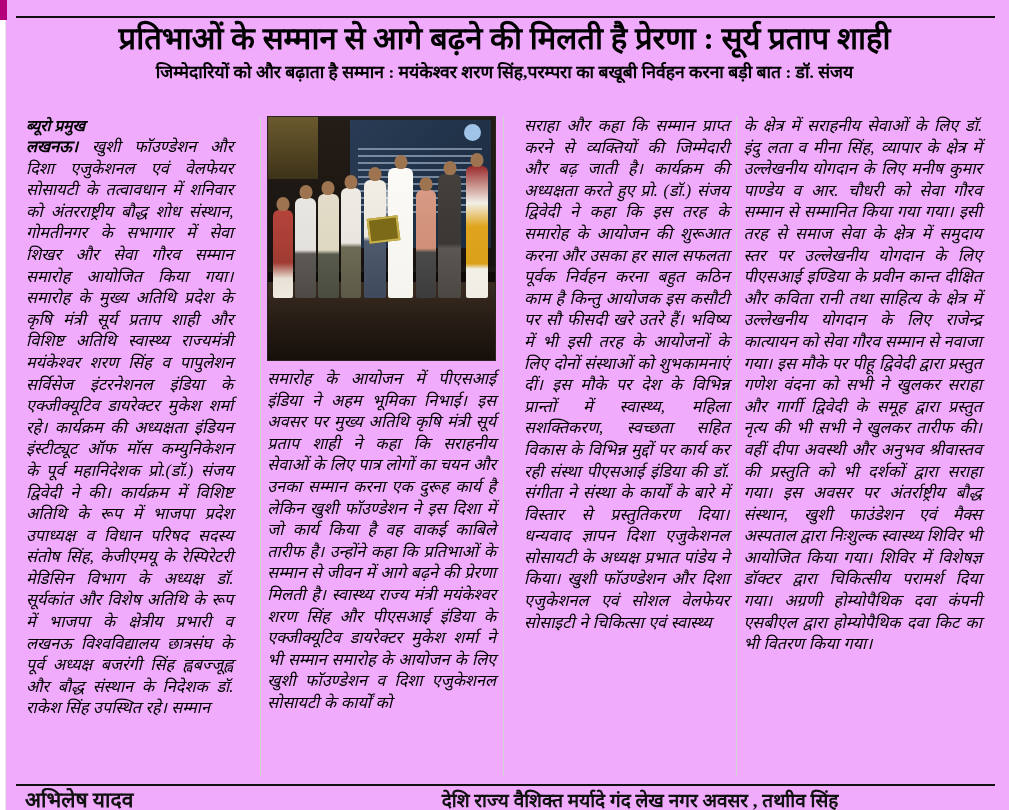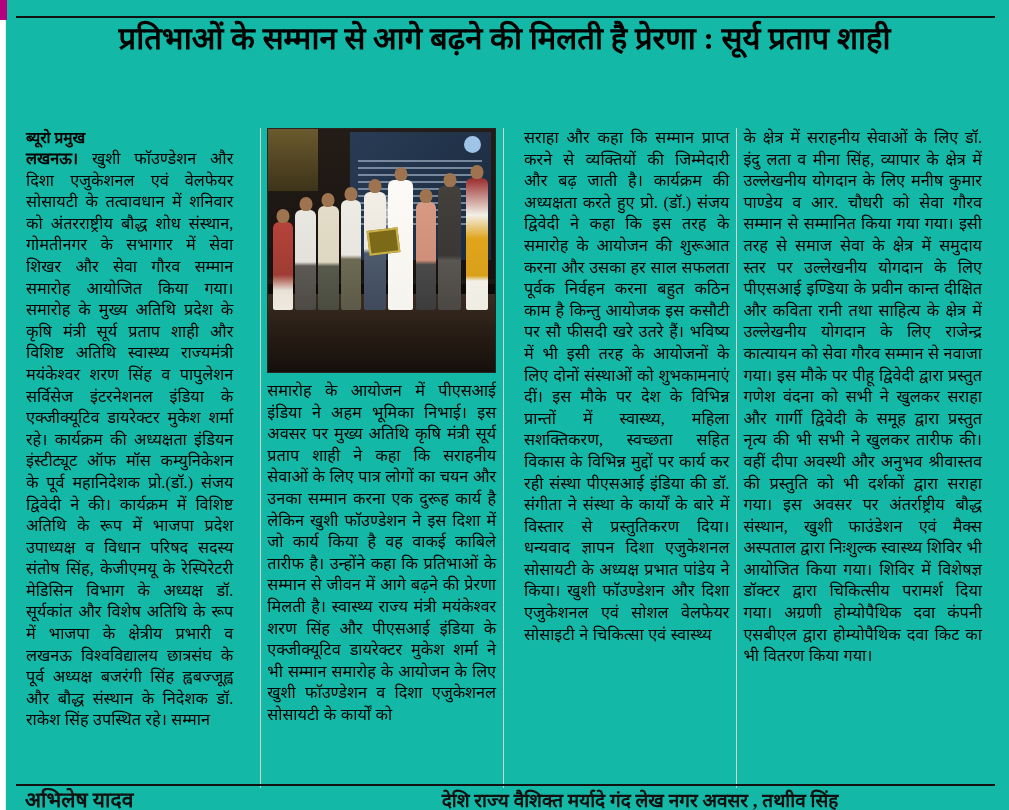--- a/index.html
+++ b/index.html
@@ -4,21 +4,21 @@
 <style>
   html, body {
     margin: 0;
     padding: 0;
     background: #ffffff;
   }
   #page {
     position: relative;
     width: 1009px;
     height: 810px;
-    background: #14b8a6;
+    background: #f0abfc;
     overflow: hidden;
     font-family: "Liberation Serif", "DejaVu Serif", serif;
     color: #000000;
   }
 
   
   .page-edge-strip {
     position: absolute;
     left: 0; top: 0;
     width: 7px; height: 20px;
@@ -64,25 +64,26 @@
     line-height: 25px;
     font-weight: bold;
     color: #000;
   }
   .subheadline .sub-line { display: block; }
 
   
   .cols {
     position: absolute;
     left: 20px;
-    top: 128px;
+    top: 116px;
     width: 969px;
     height: 660px;
     display: flex;
     gap: 0px;
+    font-style: italic;
   }
   .col {
     position: relative;
     width: 225px;
     padding: 0 7px 0 6px;
     box-sizing: border-box;
   }
   .col + .col { border-left: 1px solid #d2d2d2; }
   .col-2 { width: 248px; margin-left: 20px; }
   .col-3 { width: 238px; padding-left: 20px; }
@@ -212,20 +213,21 @@
 <div id="page">
 
   <div class="page-edge-strip"></div>
   <div class="page-left-sliver"></div>
 
   <div class="rule-top"></div>
 
   <div class="headline">प्रतिभाओं के सम्मान से आगे बढ़ने की मिलती है प्रेरणा : सूर्य प्रताप शाही</div>
 
   <div class="subheadline">
+    <span class="sub-line">जिम्मेदारियों को और बढ़ाता है सम्मान : मयंकेश्वर शरण सिंह,परम्परा का बखूबी निर्वहन करना बड़ी बात : डॉ. संजय</span>
   </div>
 
   <div class="cols">
 
     <div class="col col-1">
       <div class="byline">ब्यूरो प्रमुख</div>
       <p class="body-text"><span class="dateline">लखनऊ।</span> <span>खुशी फाॅउण्डेशन और दिशा एजुकेशनल एवं वेलफेयर सोसायटी के तत्वावधान में शनिवार को अंतरराष्ट्रीय बौद्ध शोध संस्थान, गोमतीनगर के सभागार में सेवा शिखर और सेवा गौरव सम्मान समारोह आयोजित किया गया। समारोह के मुख्य अतिथि प्रदेश के कृषि मंत्री सूर्य प्रताप शाही और विशिष्ट अतिथि स्वास्थ्य राज्यमंत्री मयंकेश्वर शरण सिंह व पापुलेशन सर्विसेज इंटरनेशनल इंडिया के एक्जीक्यूटिव डायरेक्टर मुकेश शर्मा रहे। कार्यक्रम की अध्यक्षता इंडियन इंस्टीट्यूट ऑफ मॉस कम्युनिकेशन के पूर्व महानिदेशक प्रो.(डॉ.) संजय द्विवेदी ने की। कार्यक्रम में विशिष्ट अतिथि के रूप में भाजपा प्रदेश उपाध्यक्ष व विधान परिषद सदस्य संतोष सिंह, केजीएमयू के रेस्पिरेटरी मेडिसिन विभाग के अध्यक्ष डॉ. सूर्यकांत और विशेष अतिथि के रूप में भाजपा के क्षेत्रीय प्रभारी व लखनऊ विश्वविद्यालय छात्रसंघ के पूर्व अध्यक्ष बजरंगी सिंह ह्वबज्जूह्व और  बौद्ध संस्थान के निदेशक डॉ. राकेश सिंह उपस्थित रहे। सम्मान</span></p>
     </div>
 
     <div class="col col-2">

